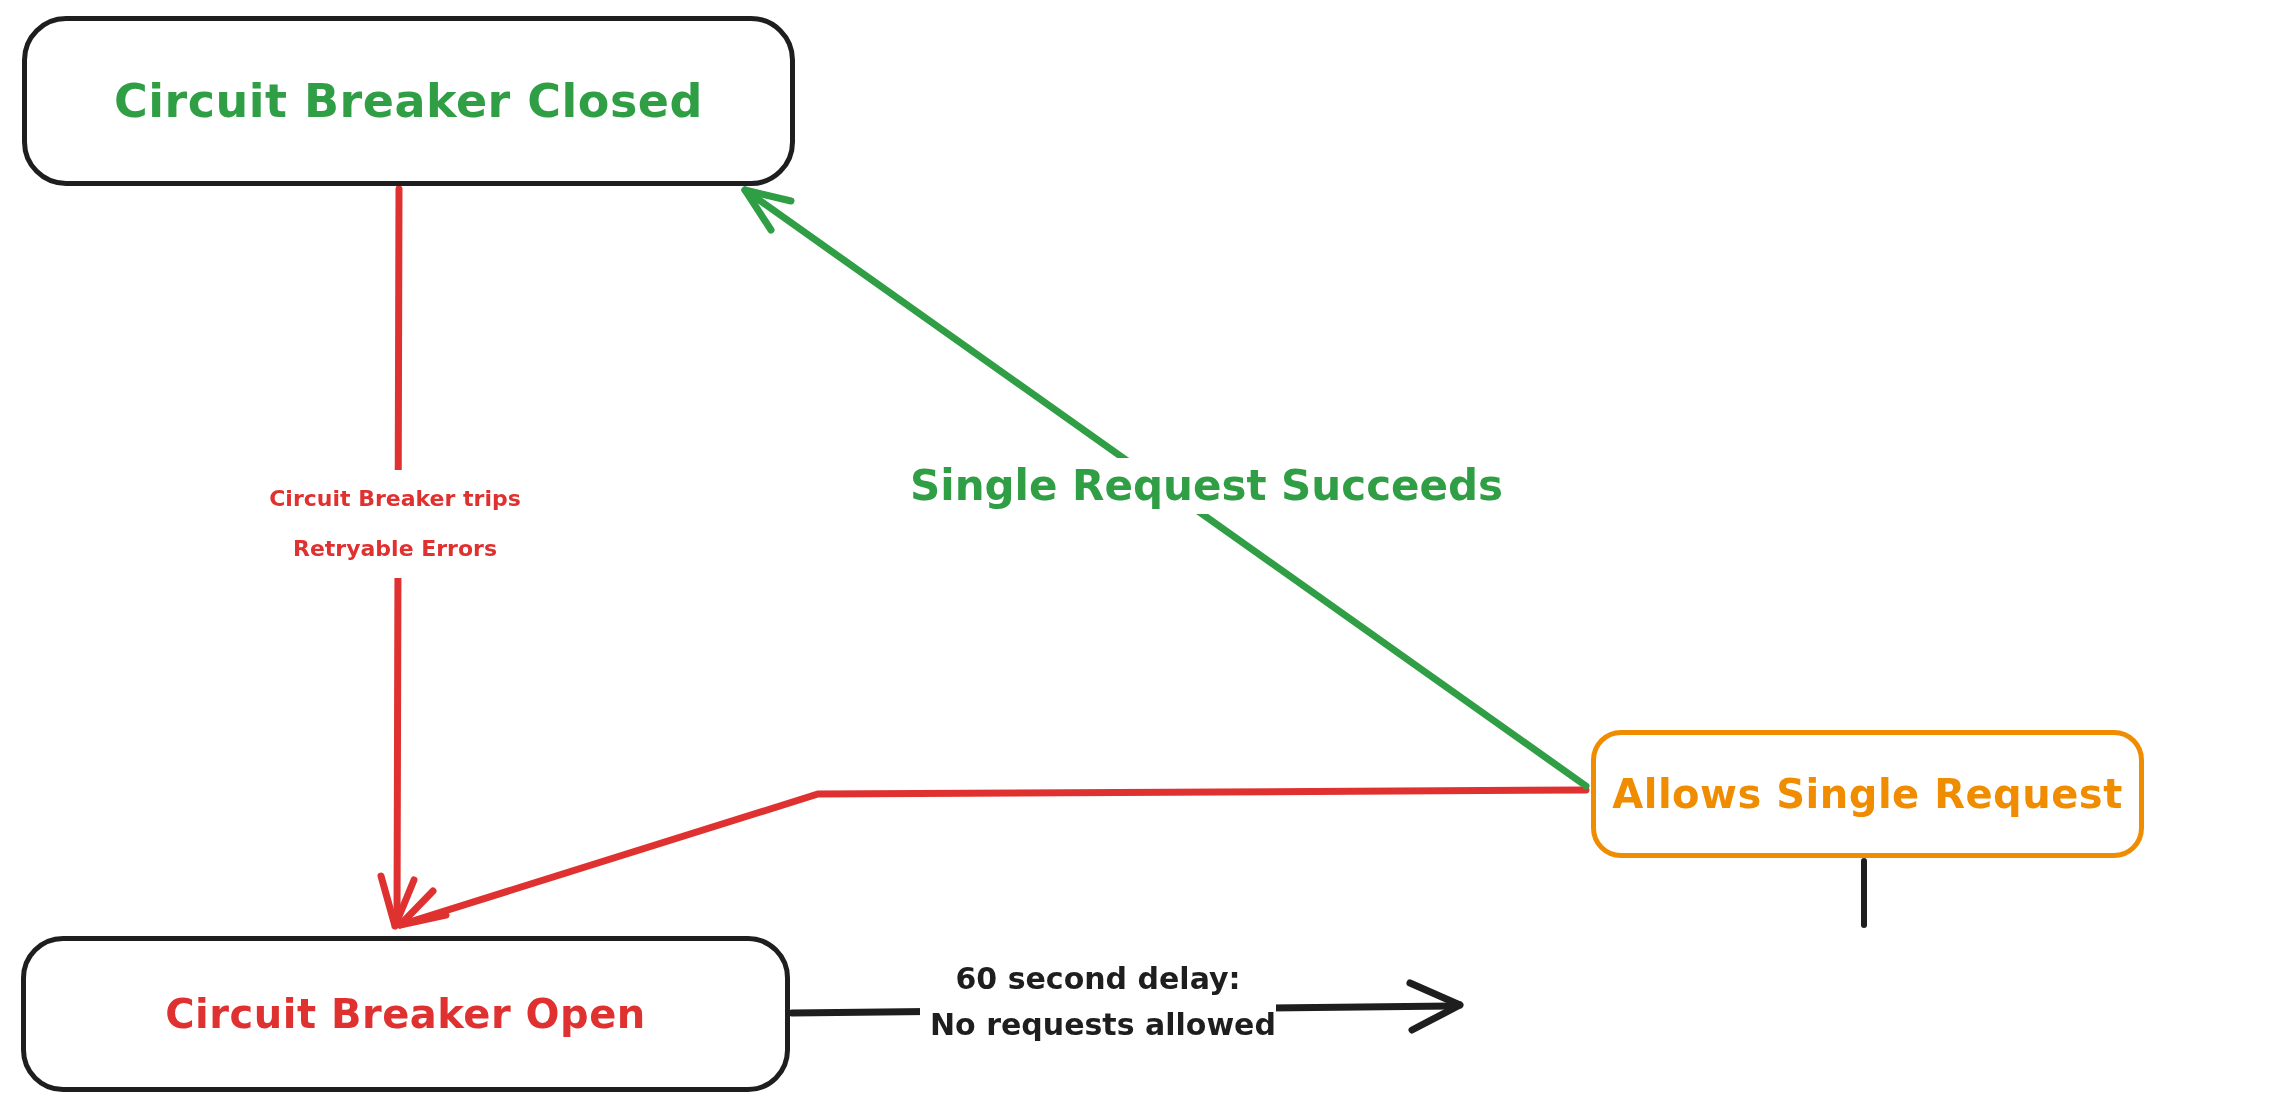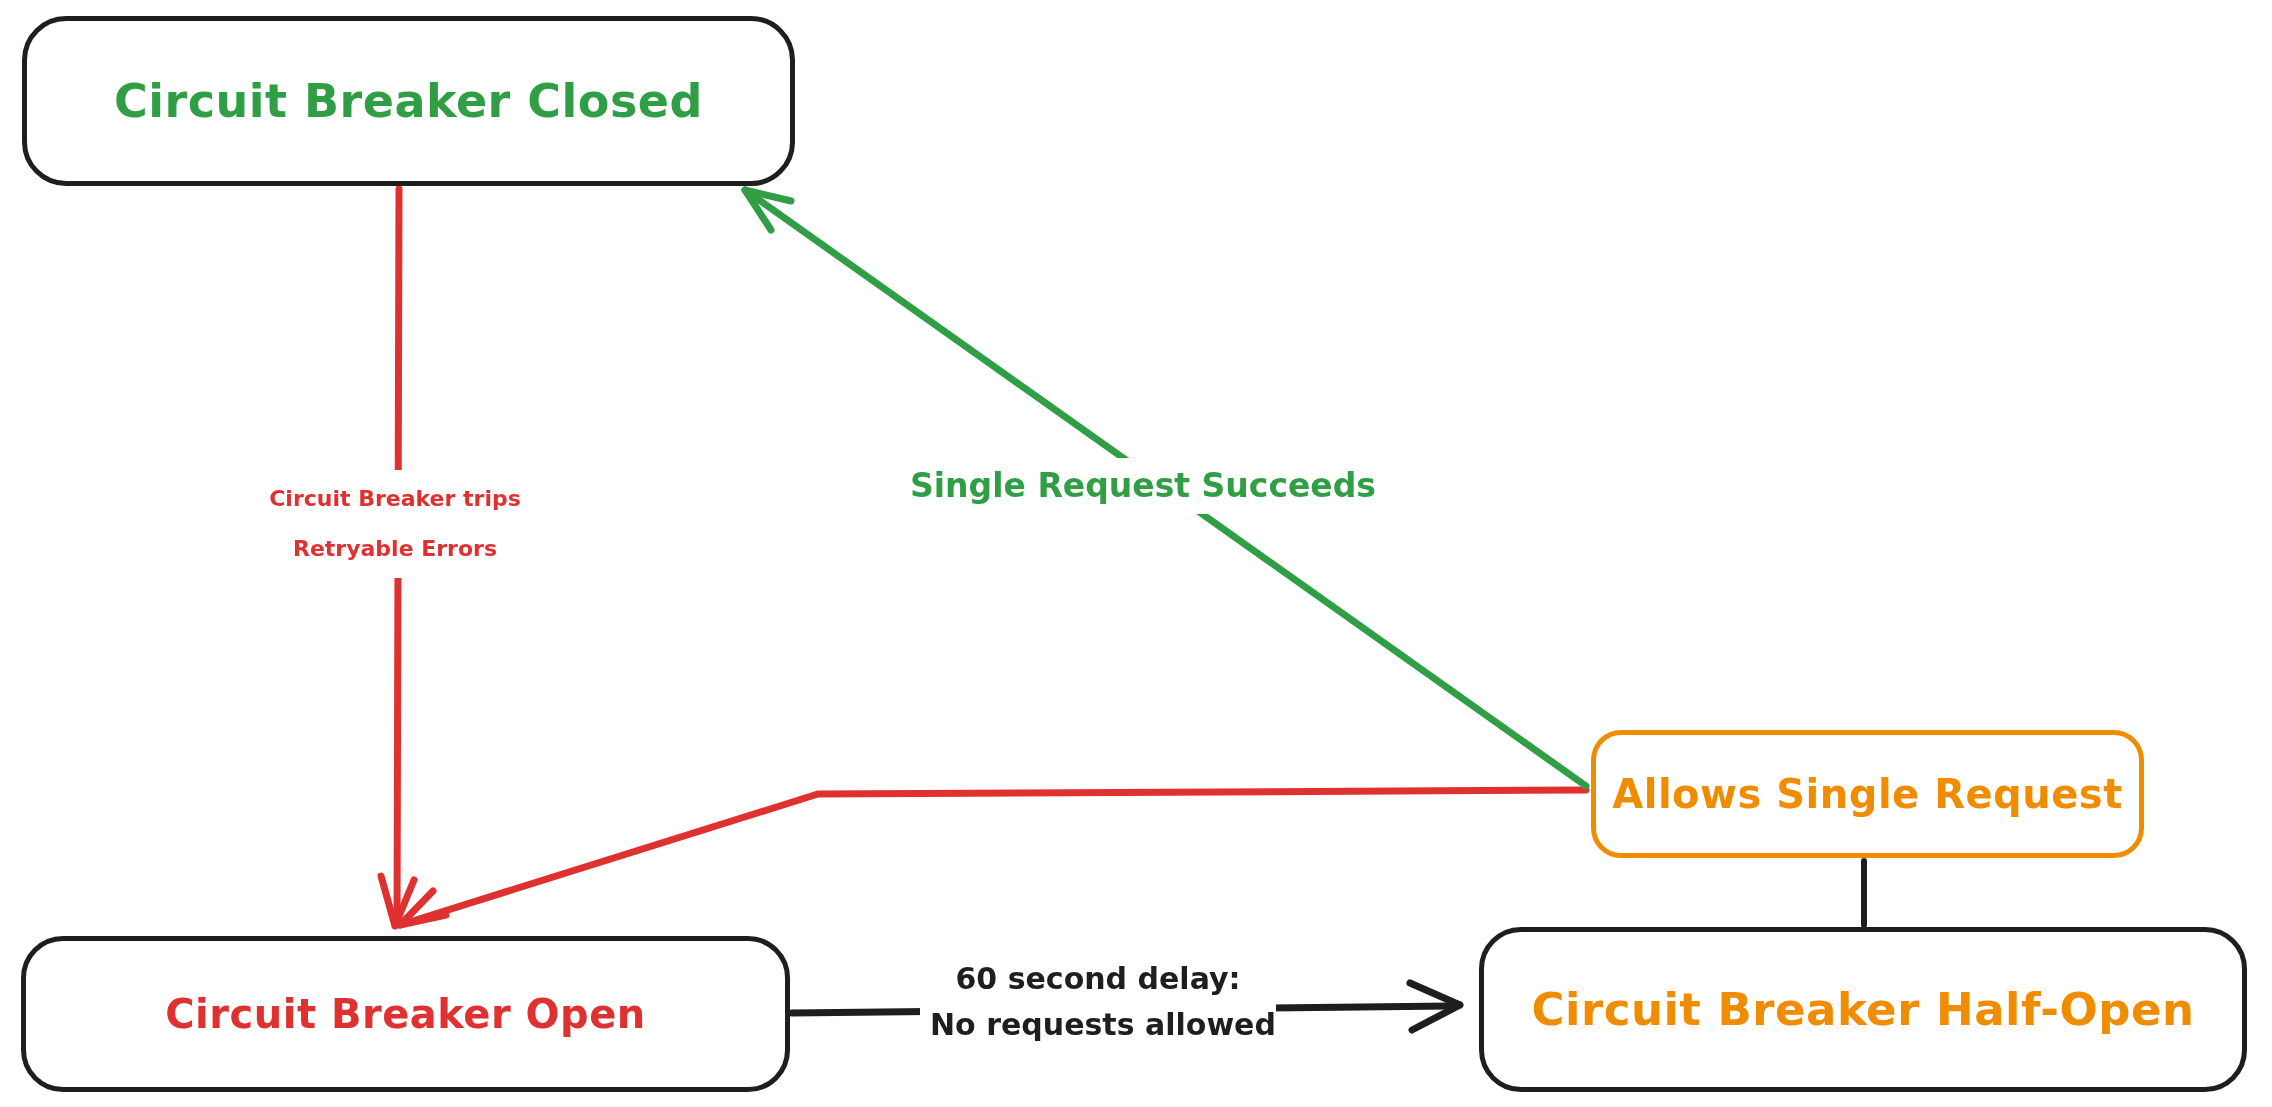--- a/index.html
+++ b/index.html
@@ -49,21 +49,21 @@
     padding:4px 10px;
   }
   .edge-label span{display:block;}
 
   .label-trip{
     left:163px;top:470px;width:444px;
     color:var(--red);font-size:22px;line-height:50px;
   }
   .label-success{
     left:900px;top:458px;width:464px;
-    color:var(--green);font-size:33px;line-height:48px;
+    color:var(--green);font-size:42px;line-height:48px;
   }
   .label-fail{
     left:925px;top:764px;width:426px;
     color:var(--red);font-size:33px;line-height:48px;
   }
   .label-delay{
     left:920px;top:952px;width:336px;
     color:var(--stroke);font-size:30px;line-height:46px;
   }
 </style>
@@ -115,21 +115,18 @@
   </div>
 
   <div class="node node-closed">
     <span class="node-label">Circuit Breaker Closed</span>
   </div>
 
   <div class="node node-open">
     <span class="node-label">Circuit Breaker Open</span>
   </div>
 
-  <div class="node node-halfopen">
-    <span class="node-label">Circuit Breaker Half-Open</span>
-  </div>
 
   <div class="node node-allows">
     <span class="node-label">Allows Single Request</span>
   </div>
 
 </div>
 
 </body></html>

